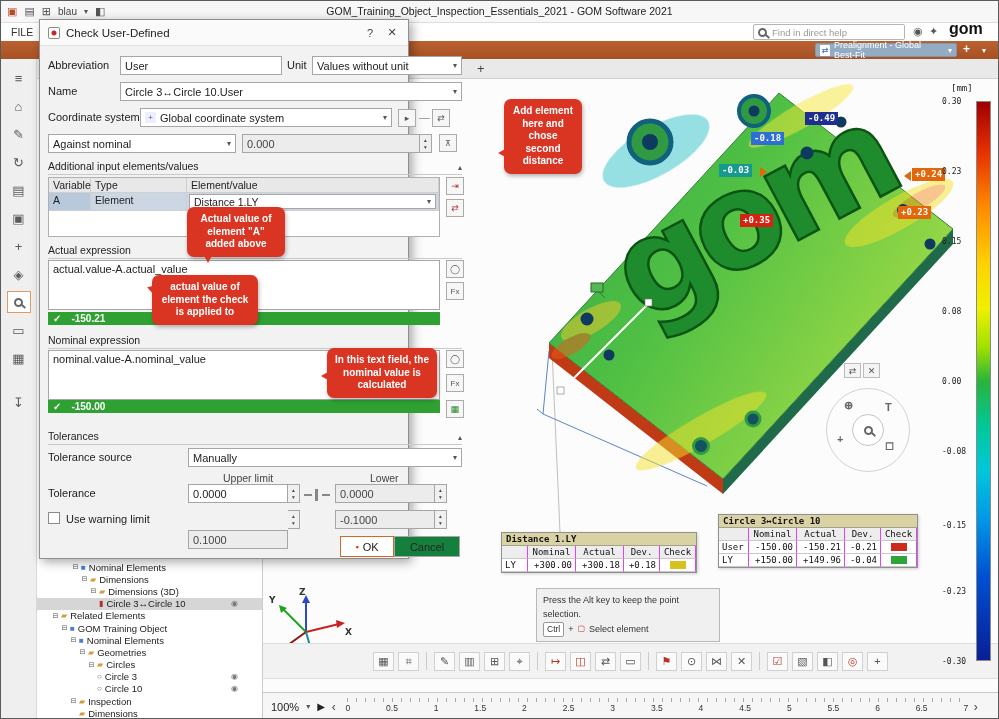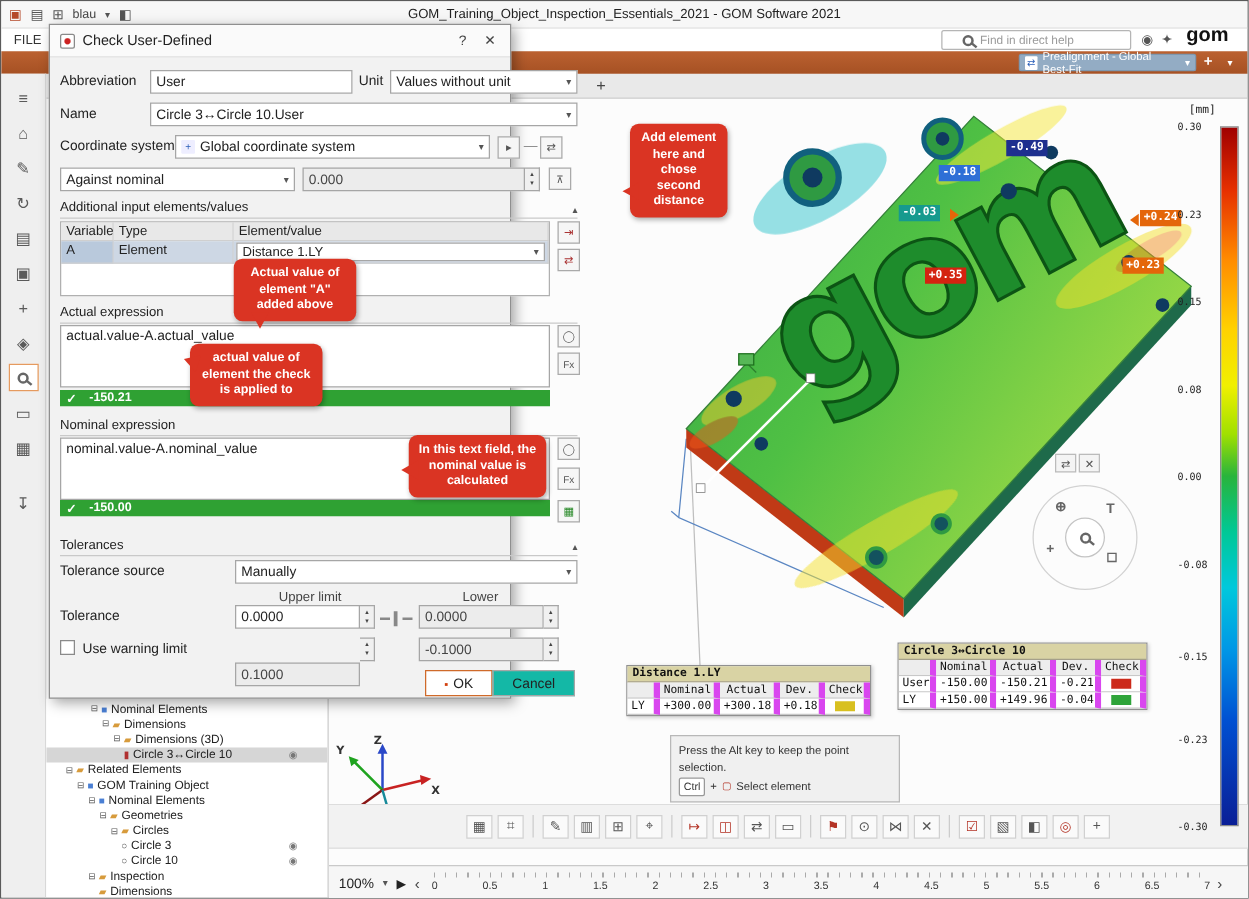--- a/index.html
+++ b/index.html
@@ -7,21 +7,21 @@
 #win{position:relative;width:999px;height:719px;background:#fcfcfc;font-size:11px;color:#222;border:1px solid #5a5a5a;overflow:hidden}
 .abs{position:absolute}
 .flex{display:flex;align-items:center}
 .ico{display:inline-flex;align-items:center;justify-content:center;color:#555}
 
 #tb{left:0;top:0;width:100%;height:22px;background:#f7f7f7;border-bottom:1px solid #ddd;z-index:3}
 #tb .wrap{display:flex;align-items:center;height:100%;padding:0 6px;gap:7px;font-size:11px}
 #tbtitle{position:absolute;top:4px;left:0;width:100%;text-align:center;font-size:10.5px;color:#222;pointer-events:none}
 
 #mb{left:0;top:22px;width:100%;height:18px;background:#fff;display:flex;align-items:center;gap:16px;padding-left:10px;font-size:10.5px;color:#333;z-index:3}
-#searchbox{left:752px;top:23px;width:152px;height:16px;border:1px solid #b5b5b5;background:#fff;display:flex;align-items:center;gap:5px;padding:0 16px;border-radius:2px;z-index:3}
+#searchbox{left:752px;top:23px;width:152px;height:16px;border:1px solid #b5b5b5;background:#fff;display:flex;align-items:center;gap:5px;padding:0 4px;border-radius:2px;z-index:3}
 #searchbox .ph{color:#9a9a9a;font-size:9.5px}
 #logo{left:948px;top:19px;font-weight:bold;font-size:16px;color:#111;z-index:3}
 
 #ribbon{left:0;top:40px;width:100%;height:18px;background:linear-gradient(#bb6130,#a65124);z-index:3}
 #prealign{left:814px;top:42px;width:142px;height:14px;background:#93acc4;border:1px solid #7e97ae;border-radius:2px;display:flex;align-items:center;gap:4px;padding:0 4px;color:#fff;font-size:9px;z-index:4}
 .chip{width:11px;height:11px;background:#fff;border-radius:1px;display:inline-flex;align-items:center;justify-content:center;font-size:8px;color:#2b5fb8}
 
 #tabstrip{left:36px;top:58px;width:963px;height:20px;background:#e9e9e9;border-bottom:1px solid #cfcfcf;z-index:1}
 
 #ltb{left:0;top:58px;width:36px;height:661px;background:#efefef;border-right:1px solid #d8d8d8;display:flex;flex-direction:column;align-items:center;padding-top:8px;gap:6px;z-index:3}
@@ -32,21 +32,21 @@
 .mag:after{content:"";position:absolute;width:6px;height:2px;background:#666;right:-5px;bottom:-2px;transform:rotate(40deg)}
 
 #vp{left:36px;top:78px;width:963px;height:613px;background:#fcfcfc;z-index:0}
 #scene{left:0;top:0;z-index:2;pointer-events:none}
 
 .dev{position:absolute;z-index:4;color:#fff;font-weight:bold;font-size:9px;font-family:"DejaVu Sans Mono",monospace;padding:0 3px;line-height:13px}
 
 .ftab{position:absolute;z-index:4;background:#fff;border:1px solid #909090;font-family:"DejaVu Sans Mono",monospace;font-size:9px;color:#111;box-shadow:1px 1px 3px rgba(0,0,0,.18)}
 .ftab .t{background:#d9d3a4;border-bottom:1px solid #a5a08a;padding:1px 4px;font-weight:bold}
 .grid{display:grid}
-.ftab .c{border-right:5px solid #d946ef;border-bottom:1px solid #c8c8c8;padding:1px 3px;text-align:right;background:#fff}
+.ftab .c{border-right:1px solid #d946ef;border-bottom:1px solid #c8c8c8;padding:1px 3px;text-align:right;background:#fff}
 .ftab .h{background:#ededed;text-align:center}
 .chk{display:block;width:16px;height:8px;margin:1px auto}
 
 #hint{left:535px;top:587px;width:184px;z-index:4;background:#f0f0f0;border:1px solid #b8b8b8;padding:4px 6px;font-size:9px;color:#333;line-height:1.6}
 .keycap{border:1px solid #999;background:#fff;border-radius:2px;padding:0 3px;font-size:8.5px}
 
 #wheel{left:825px;top:387px;width:84px;height:84px;border-radius:50%;background:rgba(252,252,252,.92);border:1px solid #d2d2d2;z-index:4}
 #wheelhub{left:851px;top:413px;width:32px;height:32px;border-radius:50%;background:#fff;border:1px solid #c4c4c4;z-index:5;display:flex;align-items:center;justify-content:center}
 .wico{position:absolute;font-size:11px;color:#666;font-weight:bold;z-index:5}
 .mtbtn{position:absolute;width:17px;height:15px;border:1px solid #bbb;background:#f4f4f4;display:flex;align-items:center;justify-content:center;font-size:9px;color:#555;z-index:4}
@@ -99,21 +99,21 @@
 .esel .ecell:first-child{background:#b9c9dc}
 .edd{display:flex;align-items:center;border:1px solid #a6a6a6;background:#fff;height:15px;padding:0 4px;font-size:10.5px;width:100%}
 .edd .caret{margin-left:auto}
 .linkw{position:absolute;left:264px;top:469px;width:26px;height:12px}
 .linkw:before{content:"";position:absolute;left:0;top:5px;width:8px;height:2px;background:#888}
 .linkw:after{content:"";position:absolute;right:0;top:5px;width:8px;height:2px;background:#888}
 .linkw span{position:absolute;left:11px;top:0;width:3px;height:12px;background:#888}
 .cb{position:absolute;width:12px;height:12px;border:1px solid #8a8a8a;background:#fff}
 .okbtn{position:absolute;left:300px;top:516px;width:54px;height:21px;background:#fff;border:1px solid #cf6a2a;display:flex;align-items:center;justify-content:center;gap:4px;font-size:11px}
 .okbtn .bullet{color:#d2400e;font-size:9px}
-.cancelbtn{position:absolute;left:354px;top:516px;width:66px;height:21px;background:#14b8a6;border:1px solid #a6a6a6;display:flex;align-items:center;justify-content:center;font-size:11px}
+.cancelbtn{position:absolute;left:354px;top:516px;width:66px;height:21px;background:#15803d;border:1px solid #a6a6a6;display:flex;align-items:center;justify-content:center;font-size:11px}
 
 .co{position:absolute;z-index:20;background:#da3423;color:#fff;font-weight:bold;font-size:10px;text-align:center;border-radius:7px;padding:6px 6px;line-height:1.25;box-shadow:1px 2px 4px rgba(0,0,0,.3)}
 .co:after{content:"";position:absolute}
 .co1:after{left:-13px;bottom:14px;border:7px solid transparent;border-right:13px solid #da3423}
 .co2:after{left:14px;bottom:-13px;border:7px solid transparent;border-top:13px solid #da3423}
 .co3:after{left:-12px;top:6px;border:7px solid transparent;border-right:12px solid #da3423;transform:rotate(18deg)}
 .co4:after{left:-14px;top:20px;border:8px solid transparent;border-right:14px solid #da3423}
 
 .ptr{position:absolute;z-index:4;width:0;height:0;border:5px solid transparent}
 </style>

